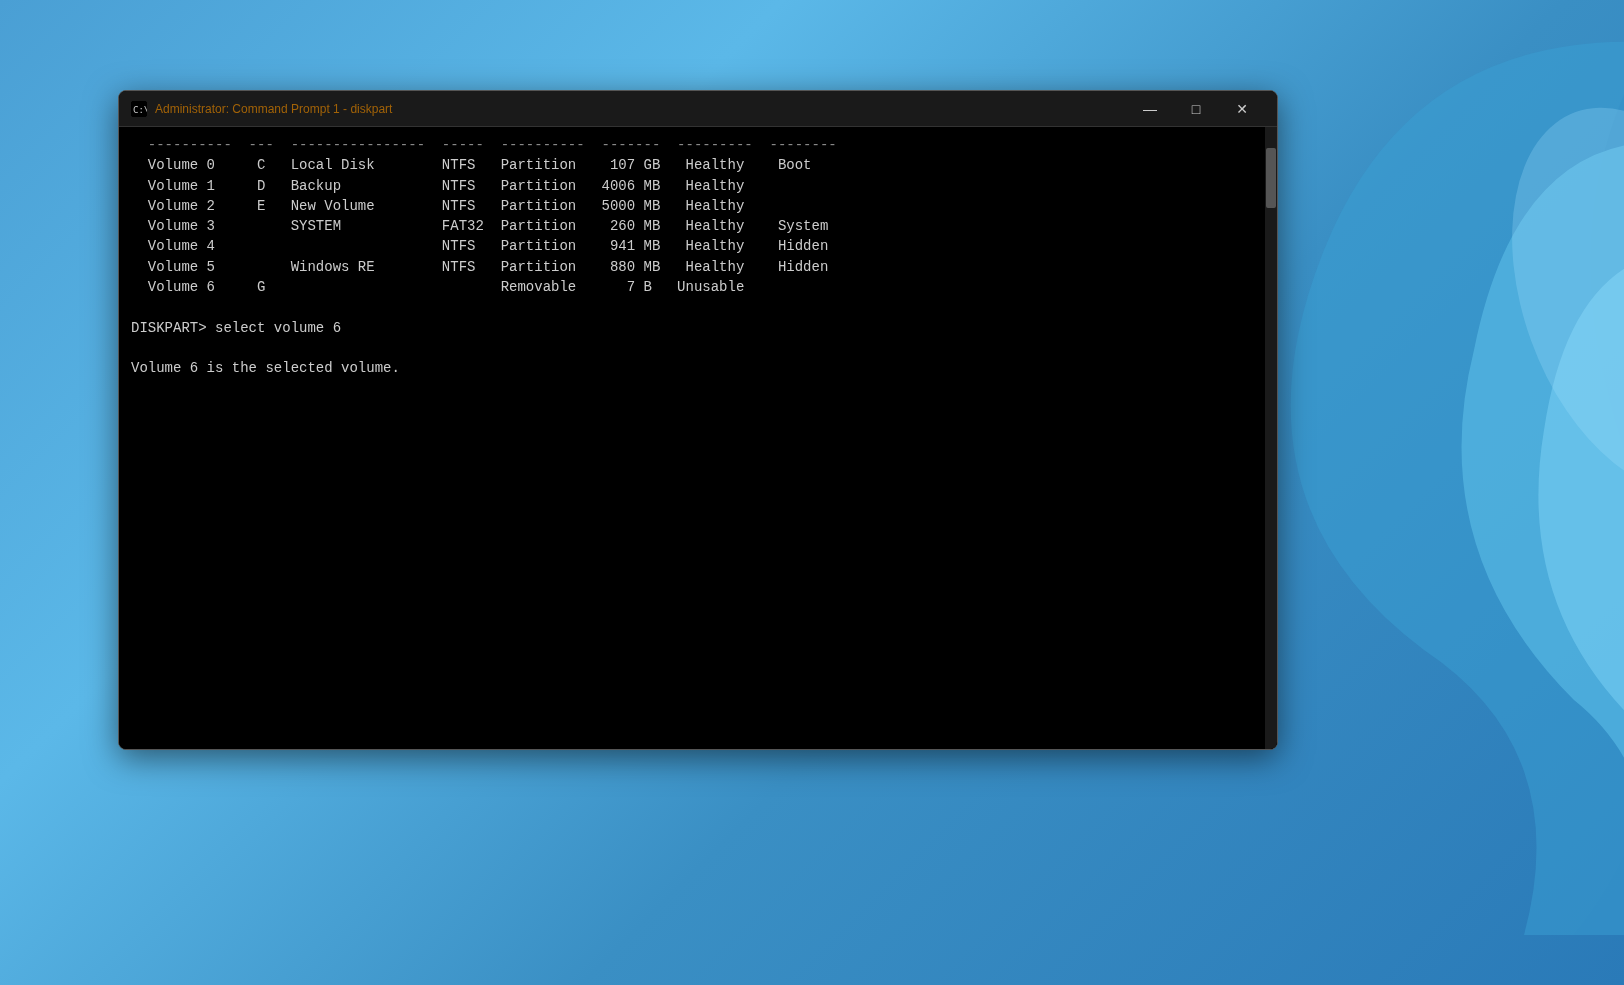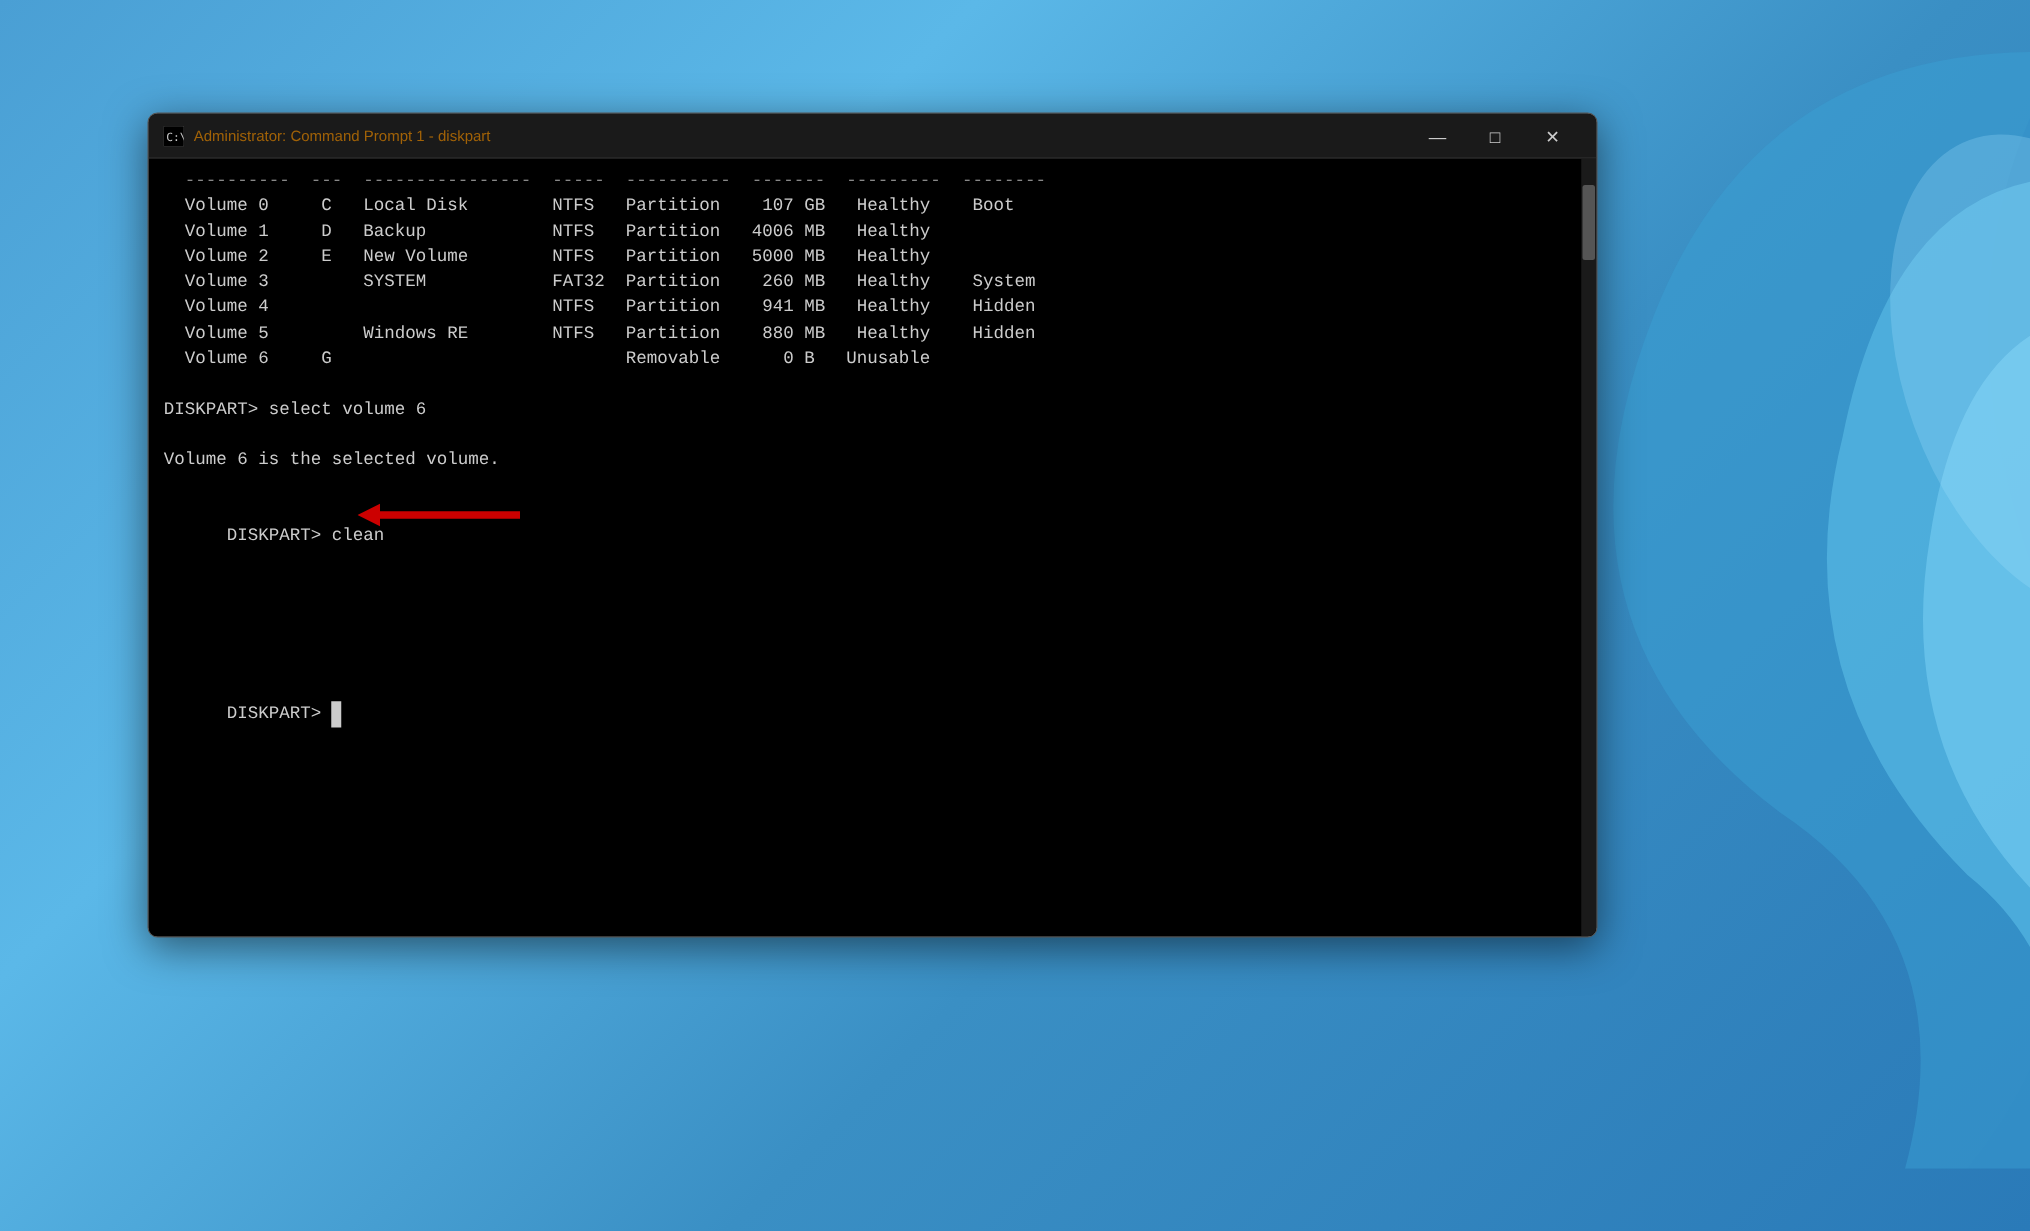--- a/index.html
+++ b/index.html
@@ -167,49 +167,36 @@
   <div class="terminal-body">
 
     <div class="terminal-line separator">  ----------  ---  ----------------  -----  ----------  -------  ---------  --------</div>
 
     <div class="terminal-line">  Volume 0     C   Local Disk        NTFS   Partition    107 GB   Healthy    Boot</div>
     <div class="terminal-line">  Volume 1     D   Backup            NTFS   Partition   4006 MB   Healthy</div>
     <div class="terminal-line">  Volume 2     E   New Volume        NTFS   Partition   5000 MB   Healthy</div>
     <div class="terminal-line">  Volume 3         SYSTEM            FAT32  Partition    260 MB   Healthy    System</div>
     <div class="terminal-line">  Volume 4                           NTFS   Partition    941 MB   Healthy    Hidden</div>
     <div class="terminal-line">  Volume 5         Windows RE        NTFS   Partition    880 MB   Healthy    Hidden</div>
-    <div class="terminal-line">  Volume 6     G                            Removable      0 B   Unusable</div>
+    <div class="terminal-line">  Volume 6     G                            Removable      7 B   Unusable</div>
 
     <div class="terminal-line">&nbsp;</div>
 
     <div class="terminal-line">DISKPART&gt; select volume 6</div>
 
     <div class="terminal-line">&nbsp;</div>
 
     <div class="terminal-line">Volume 6 is the selected volume.</div>
 
     <div class="terminal-line">&nbsp;</div>
 
-    <div class="terminal-line" style="position:relative;">
-      <span>DISKPART&gt; clean</span>
-      
-      <svg style="position:absolute; left:155px; top:2px; width:130px; height:22px;" viewBox="0 0 130 22">
-
-        <polygon points="0,11 18,2 18,20" fill="#cc0000"></polygon>
-
-        <rect x="18" y="8" width="112" height="6" fill="#cc0000"></rect>
-      </svg>
-    </div>
-
-    <div class="terminal-line">&nbsp;</div>
-
-
-    <div class="terminal-line">&nbsp;</div>
-
-    <div class="terminal-line">
-      <span>DISKPART&gt; </span><span style="background:#ccc; width:8px; display:inline-block;">&nbsp;</span>
-    </div>
+
+    <div class="terminal-line">&nbsp;</div>
+
+
+    <div class="terminal-line">&nbsp;</div>
+
 
     <div class="scrollbar">
       <div class="scrollbar-thumb"></div>
     </div>
   </div>
 </div>
 
 </body></html>

